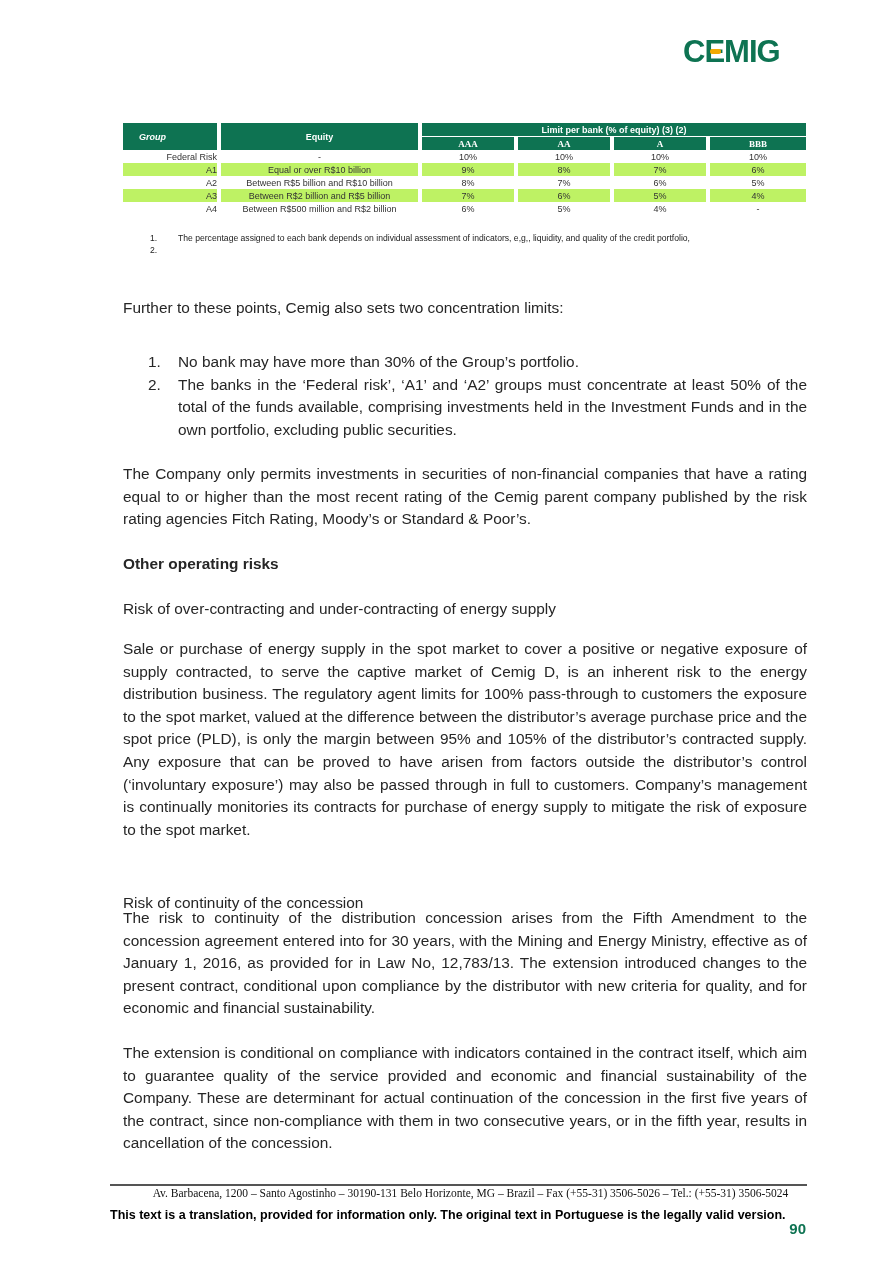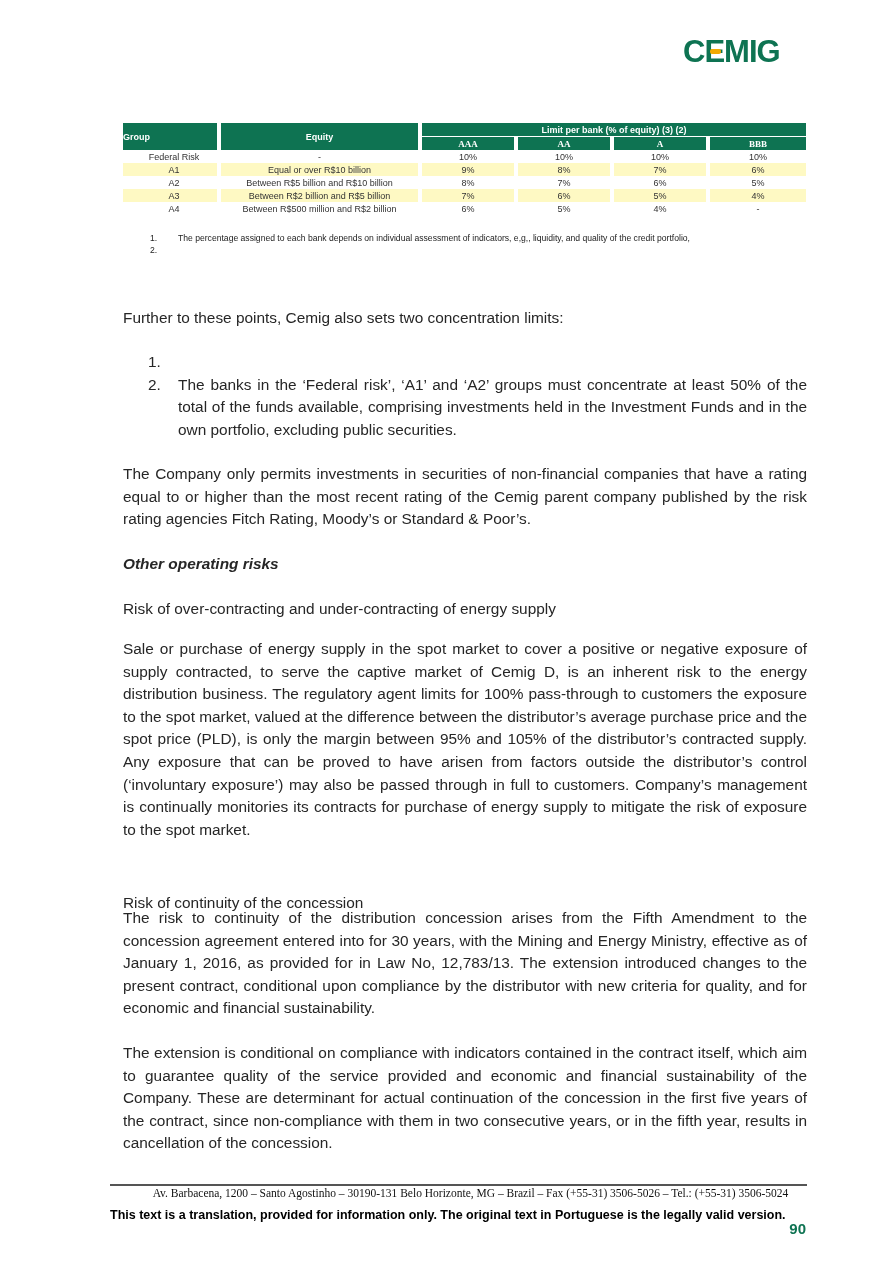--- a/index.html
+++ b/index.html
@@ -2,37 +2,37 @@
 <html><head>
 <meta charset="utf-8">
 <style>
   html, body { margin: 0; padding: 0; background: #ffffff; }
   body { width: 896px; height: 1274px; position: relative; overflow: hidden;
          font-family: "Liberation Sans", "DejaVu Sans", sans-serif; color: #1f1f1f; }
   .logo { position: absolute; left: 683px; top: 35px; width: 120px; height: 32px; }
   .tbl { position: absolute; left: 123px; top: 123px; width: 684px; border-collapse: separate;
          border-spacing: 4px 0; margin-left: -4px; table-layout: fixed; font-size: 9px; }
   .tbl th { background: #0e7352; color: #ffffff; font-weight: bold; padding: 0; text-align: center; }
-  .tbl th.grp { text-align: left; padding-left: 0; }
+  .tbl th.grp { text-align: left; padding-left: 16px; font-style: italic; }
   .tbl th.top { height: 13px; font-size: 9px; border-bottom: 1px solid #ffffff; }
   .tbl th.sub { height: 13px; font-size: 9px; font-family: Liberation Serif, serif; }
   .tbl td { height: 13px; padding: 0; text-align: center; color: #333; font-size: 9px; }
-  .tbl td.grp { text-align: center; padding-left: 8px; }
-  .tbl tr.alt td { background: #fef9c3; margin-top: 40px; }
+  .tbl td.grp { text-align: right; padding-left: 8px; }
+  .tbl tr.alt td { background: #bef264; margin-top: 40px; }
   .notes { position: absolute; left: 150px; top: 232px; width: 657px; font-size: 8.6px; line-height: 12px; color: #222; }
   .note { display: flex; }
   .note .n { width: 28px; flex: none; }
   .note .t { text-align: justify; }
   .para { position: absolute; left: 123px; width: 684px; font-size: 15.4px; line-height: 22.6px;
           text-align: justify; color: #262626; }
   .list { position: absolute; left: 148px; top: 351px; width: 659px; font-size: 15.4px; line-height: 22.6px; color: #262626; }
   .li { display: flex; }
   .li .n { width: 30px; flex: none; }
   .li .t { text-align: justify; }
-  .bold { font-weight: bold; font-style: italic; }
+  .bold { font-weight: bold; }
   .ul { }
   .pagenum { position: absolute; left: 760px; top: 1220px; width: 46px; text-align: right; font-weight: bold;
              font-size: 15px; color: #0e7352; }
   .rule { position: absolute; left: 110px; top: 1184px; width: 697px; height: 2px; background: #555; }
   .addr { position: absolute; left: 122px; top: 1187px; width: 697px; text-align: center;
           font-family: "Liberation Serif", serif; font-size: 11.5px; color: #111; }
   .disc { position: absolute; left: 110px; top: 1208px; width: 697px; text-align: left;
           font-weight: bold; font-size: 12.5px; color: #000; }
 </style>
 </head>
@@ -114,25 +114,26 @@
 <div class="notes">
   <div class="note">
     <span class="n">1.</span>
     <span class="t">The percentage assigned to each bank depends on individual assessment of indicators, e,g,, liquidity, and quality of the credit portfolio,</span>
   </div>
   <div class="note">
     <span class="n">2.</span>
   </div>
 </div>
 
-<div class="para" style="top:307px;">Further to these points, Cemig also sets two concentration limits:</div>
+<div class="para" style="top:297px;">Further to these points, Cemig also sets two concentration limits:</div>
 
 <div class="list">
   <div class="li">
     <span class="n">1.</span>
+    <span class="t">No bank may have more than 30% of the Group’s portfolio.</span>
   </div>
   <div class="li">
     <span class="n">2.</span>
     <span class="t">The banks in the ‘Federal risk’, ‘A1’ and ‘A2’ groups must concentrate at least 50% of the total of the funds available, comprising investments held in the Investment Funds and in the own portfolio, excluding public securities.</span>
   </div>
 </div>
 
 <div class="para" style="top:463px;">The Company only permits investments in securities of non-financial companies that have a rating equal to or higher than the most recent rating of the Cemig parent company published by the risk rating agencies Fitch Rating, Moody’s or Standard &amp; Poor’s.</div>
 
 <div class="para bold" style="top:553px;">Other operating risks</div>

